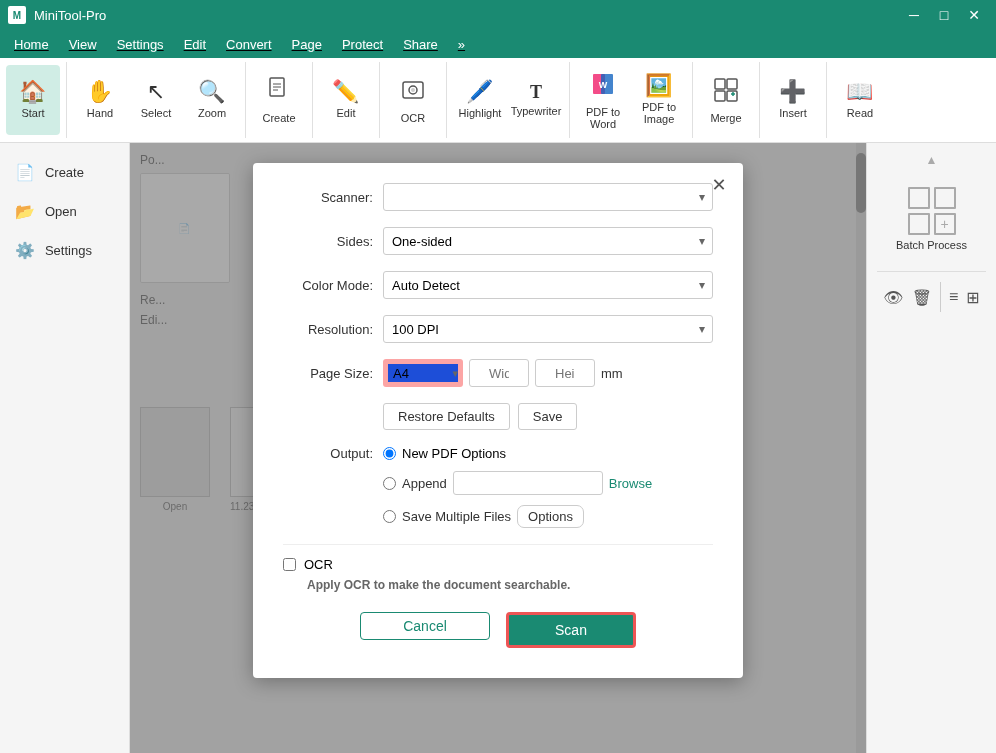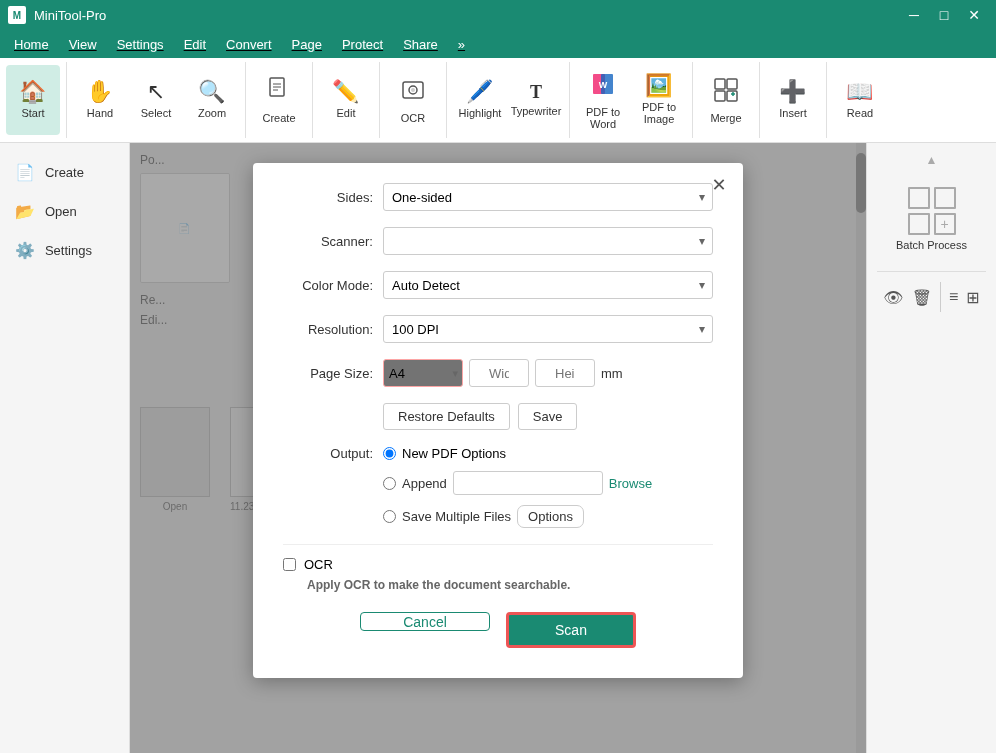--- a/index.html
+++ b/index.html
@@ -209,27 +209,27 @@
     }
 
     .page-size-row {
       display: flex;
       align-items: center;
       gap: 6px;
     }
     .page-size-select {
       width: 80px;
       height: 28px;
-      border: 1px solid #fca5a5;
+      border: 5px solid #fca5a5;
       border-radius: 3px;
       padding: 0 5px;
       font-size: 13px;
       appearance: none;
       -webkit-appearance: none;
-      background: #737373;
+      background: #1d4ed8;
     }
     .page-size-field {
       width: 60px;
       height: 28px;
       border: 1px solid #ccc;
       border-radius: 3px;
       padding: 0 19px;
       font-size: 13px;
     }
     .mm-label { font-size: 13px; color: #333; }
@@ -319,21 +319,21 @@
 
     
     .modal-footer {
       display: flex;
       justify-content: center;
       gap: 16px;
       margin-top: 20px;
     }
     .btn-cancel {
       width: 130px;
-      height: 19px;
+      height: 28px;
       border: 1px solid #1a8a72;
       border-radius: 4px;
       background: white;
       color: #1a8a72;
       font-size: 14px;
       cursor: pointer;
     }
     .btn-scan {
       width: 130px;
       height: 36px;
@@ -600,34 +600,34 @@
           <span>3.6-convert-raw-to-fat32-1...</span>
         </div>
       </div>
     </div>
 
     <div class="modal-backdrop">
       <div class="modal">
         <button class="modal-close">✕</button>
 
         <div class="form-row">
+          <label class="form-label">Scanner:</label>
+          <div class="select-wrapper">
+            <select class="form-control">
+              <option value=""></option>
+            </select>
+          </div>
+        </div>
+
+        <div class="form-row">
           <label class="form-label">Sides:</label>
           <div class="select-wrapper">
             <select class="form-control">
               <option value="one-sided" selected="">One-sided</option>
               <option value="two-sided">Two-sided</option>
-            </select>
-          </div>
-        </div>
-
-        <div class="form-row">
-          <label class="form-label">Scanner:</label>
-          <div class="select-wrapper">
-            <select class="form-control">
-              <option value=""></option>
             </select>
           </div>
         </div>
 
         <div class="form-row">
           <label class="form-label">Color Mode:</label>
           <div class="select-wrapper">
             <select class="form-control">
               <option value="auto" selected="">Auto Detect</option>
               <option value="color">Color</option>

